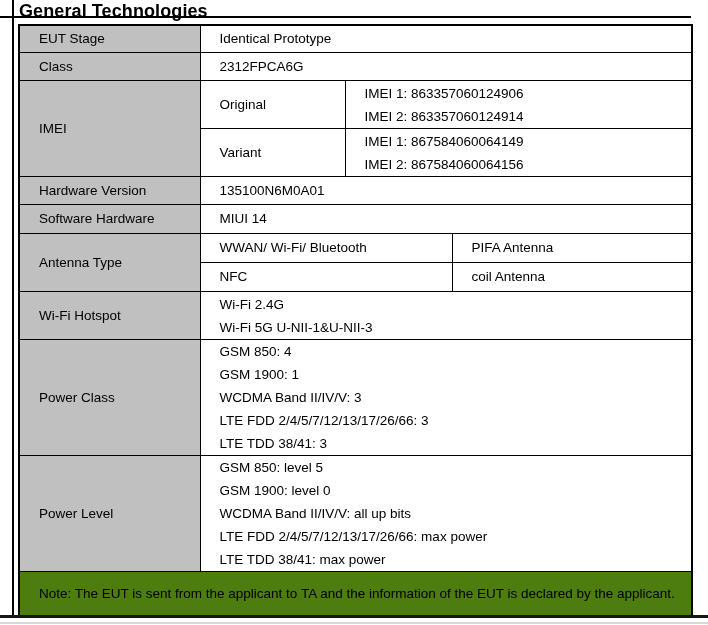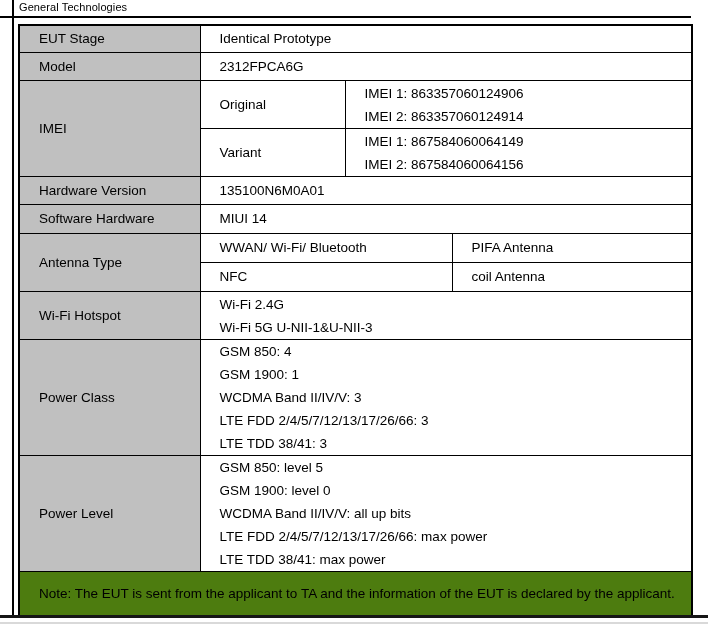--- a/index.html
+++ b/index.html
@@ -2,21 +2,21 @@
 <html><head>
 <meta charset="utf-8">
 <style>
   html,body{margin:0;padding:0;}
   body{
     width:708px;height:625px;position:relative;background:#ffffff;
     font-family:"Liberation Sans","DejaVu Sans",sans-serif;
     font-size:13.5px;color:#000;overflow:hidden;
   }
   .outer-vline{position:absolute;left:12px;top:0;width:2px;height:616px;background:#000;}
-  .section-title{position:absolute;left:19px;top:1px;font-weight:normal;font-size:11px;letter-spacing:0.1px;}
+  .section-title{position:absolute;left:19px;top:1px;font-weight:bold;font-size:18px;letter-spacing:0.1px;}
   .title-rule{position:absolute;left:0;top:16px;width:691px;height:2px;background:#000;}
   table.spec{
     position:absolute;left:18px;top:24px;width:673px;
     border-collapse:collapse;table-layout:fixed;
     border:2px solid #000;
   }
   table.spec td{
     border:1px solid #000;
     padding:0 4px 0 19px;
     vertical-align:middle;
@@ -49,21 +49,21 @@
       <col style="width:240px">
   </colgroup>
 
   <tbody>
       <tr>
     <td class="hdr h26">EUT Stage</td>
     <td colspan="3">Identical Prototype</td>
   </tr>
 
   <tr>
-    <td class="hdr h27">Model</td>
+    <td class="hdr h27">Class</td>
     <td colspan="3">2312FPCA6G</td>
   </tr>
 
   <tr>
     <td class="hdr" rowspan="2">IMEI</td>
     <td class="h47">Original</td>
     <td colspan="2">
       <div class="ln">IMEI 1: 863357060124906</div>
       <div class="ln">IMEI 2: 863357060124914</div>
     </td>

